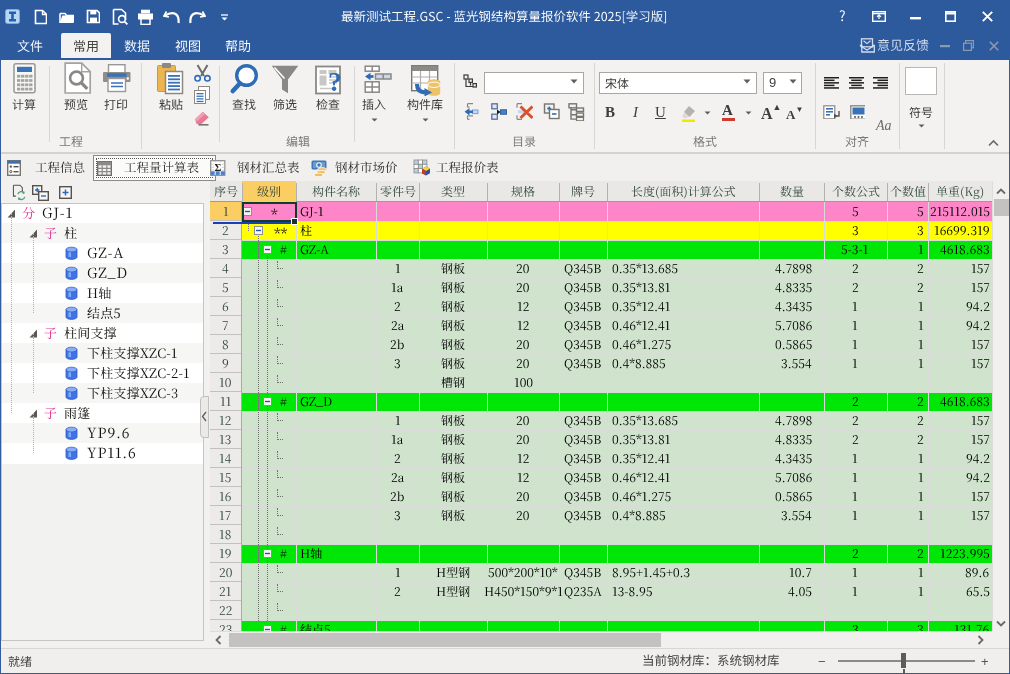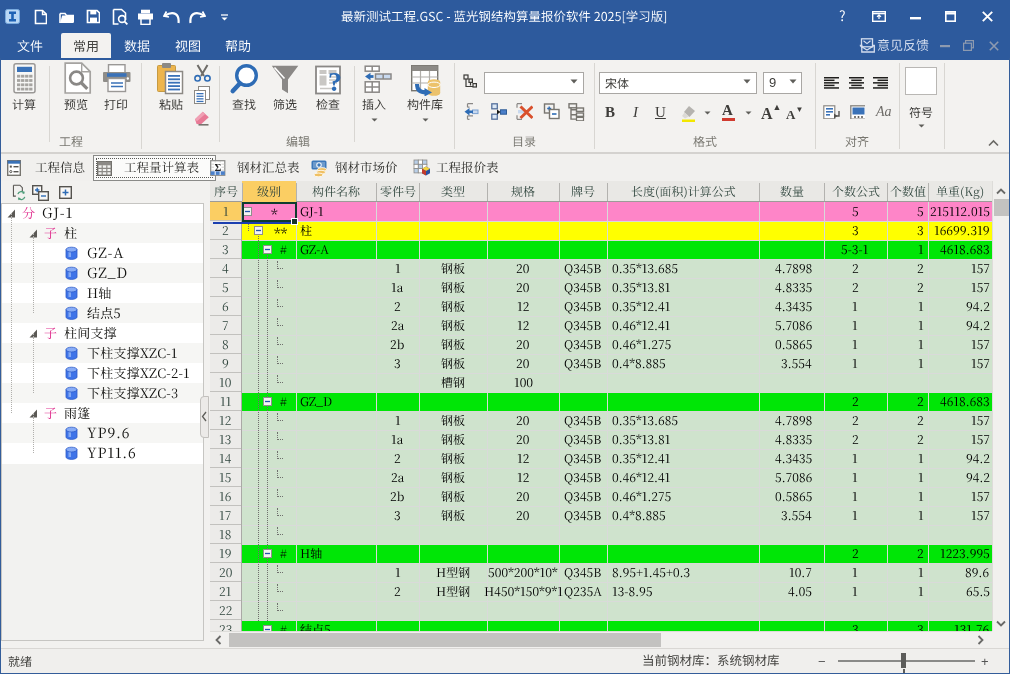--- a/index.html
+++ b/index.html
@@ -431,21 +431,21 @@
 <path d="M16 6v5h-4" fill="none" stroke="#55534f" stroke-width="1.4"></path>
       <path d="M14.5 11l-3.5-2.5v5z" fill="#55534f"></path>
     </svg>
 <svg style="position:absolute;left:850px;top:105px" width="15" height="14" viewBox="0 0 15 14">
       <rect x="0.8" y="0.8" width="15.4" height="13.4" fill="#fff" stroke="#8c8984" stroke-width="1.4"></rect>
 <rect x="2.5" y="2.5" width="12" height="7" fill="#3a72b8"></rect>
       <circle cx="5" cy="12" r="1" fill="#55534f"></circle>
       <circle cx="8.5" cy="12" r="1" fill="#55534f"></circle>
       <circle cx="12" cy="12" r="1" fill="#55534f"></circle>
     </svg>
-<div style="position:absolute;left:876px;top:104px;font-size:14px;font-style:italic;color:#6e6c68;font-family:Liberation Serif">Aa</div>
+<div style="position:absolute;left:876px;top:118px;font-size:14px;font-style:italic;color:#6e6c68;font-family:Liberation Serif">Aa</div>
 <div style="position:absolute;left:905px;top:67px;width:32px;height:28px;background:#fff;border:1px solid #b9b7b4"></div>
 <svg class="t" width="24" height="15" style="left:909.0px;top:105.0px" viewBox="0 0 24 15" fill="#3e3d3a">
       <use href="#s7b26" transform="translate(0.0 12) scale(0.1200 -0.1200)"></use>
       <use href="#s53f7" transform="translate(12.0 12) scale(0.1200 -0.1200)"></use>
     </svg>
 <svg style="position:absolute;left:917.5px;top:124px" width="7" height="5" viewBox="0 0 7 5">
       <path d="M0.5 0.5l3 3 3-3z" fill="#5f5e5a"></path>
     </svg>
 <svg style="position:absolute;left:988px;top:139px" width="11" height="8" viewBox="0 0 11 8">
       <path d="M1 6.5L5.5 2 10 6.5" fill="none" stroke="#6b6a66" stroke-width="1.6"></path>

